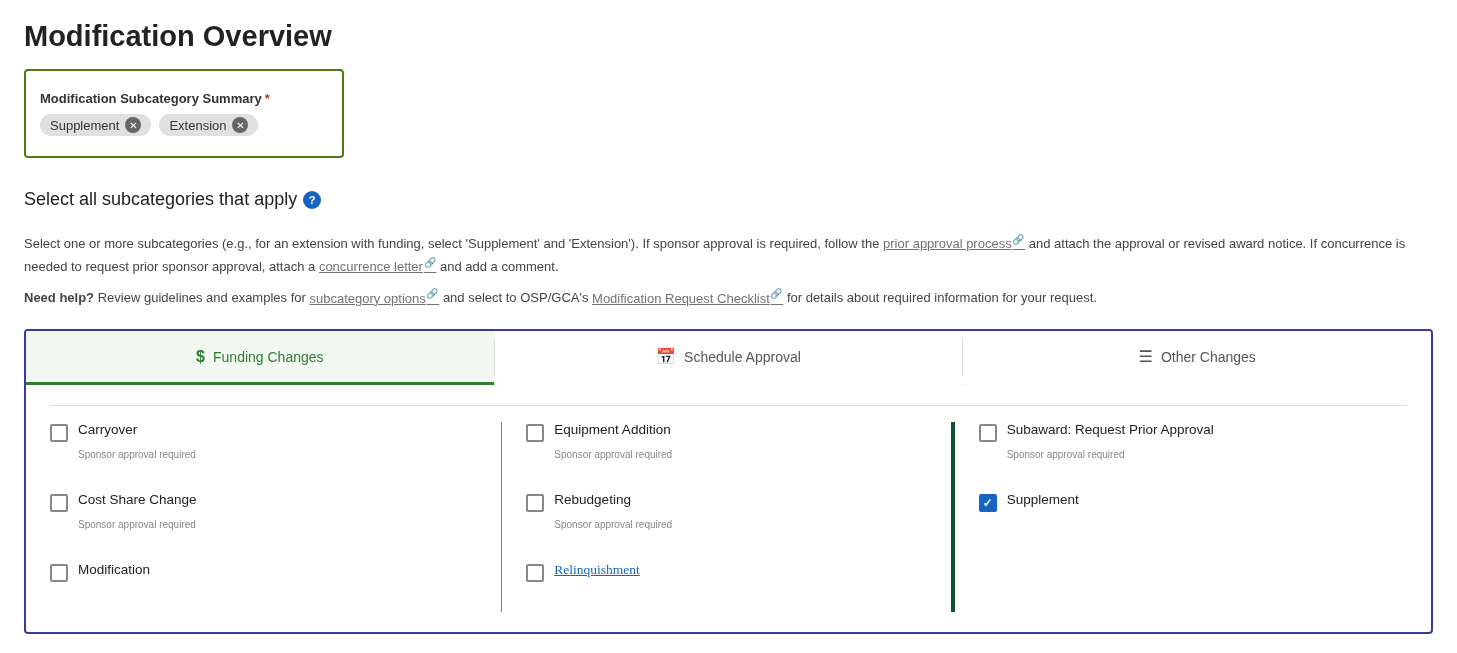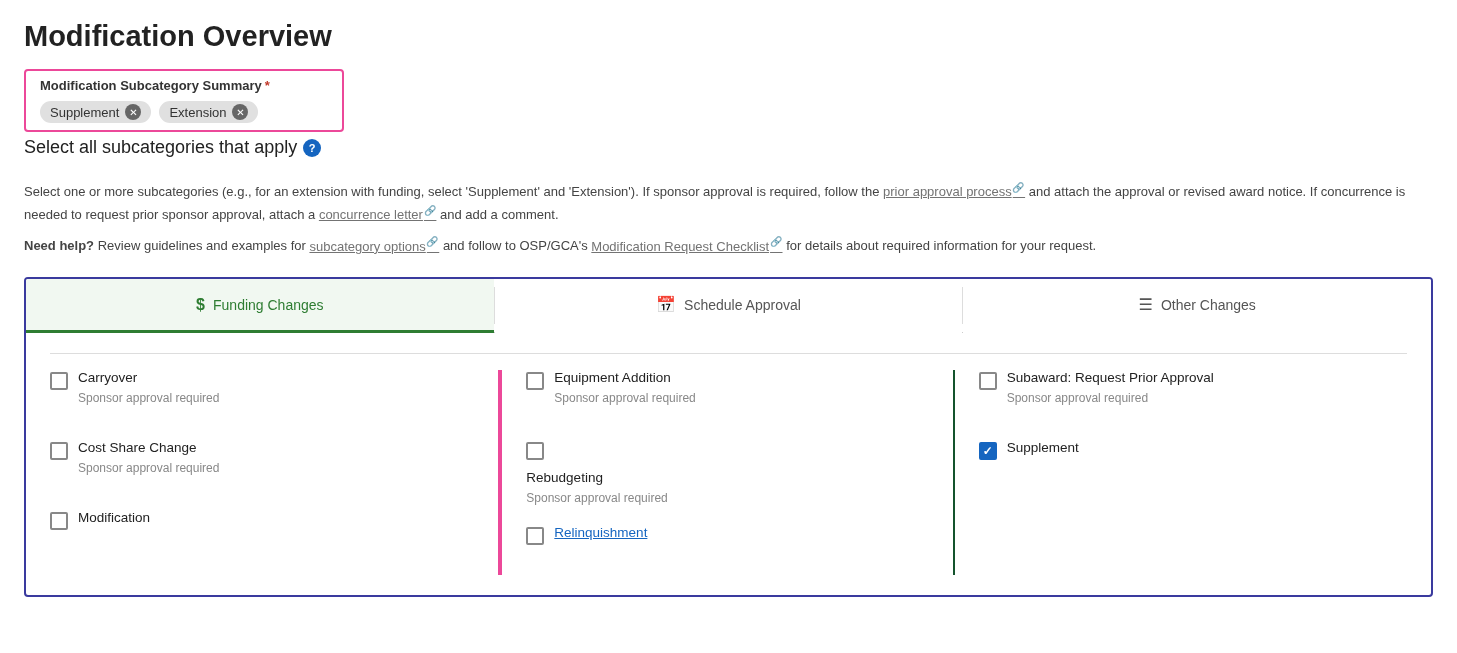--- a/index.html
+++ b/index.html
@@ -10,25 +10,25 @@
       font-size: 14px;
       padding: 20px 24px;
     }
     .page-title {
       font-size: 29px;
       font-weight: 600;
       color: #222;
       margin-bottom: 16px;
     }
     .subcategory-box {
-      border: 2px solid #ec4899;
+      border: 2px solid #4d7c0f;
       border-radius: 4px;
-      padding: 7px 14px;
+      padding: 20px 14px;
       display: inline-block;
-      margin-bottom: 5px;
+      margin-bottom: 31px;
       min-width: 320px;
     }
     .subcategory-label {
       font-size: 13px;
       font-weight: 600;
       color: #333;
       margin-bottom: 8px;
     }
     .required-star {
       color: #c0392b;
@@ -182,33 +182,33 @@
     .checkbox-text-label {
       font-size: 13.5px;
       color: #222;
       font-weight: 500;
     }
     .checkbox-text-label.link-style {
       color: #1565c0;
       text-decoration: underline;
     }
     .checkbox-sublabel {
-      font-size: 12px;
+      font-size: 10px;
       color: #888;
-      margin-top: 6px;
+      margin-top: 12px;
     }
     .grid-separator {
-      border-right: 4px solid #ec4899;
+      border-right: 1px solid #ec4899;
       padding-right: 24px;
       padding-left: 0;
     }
     .grid-col-middle {
       padding-left: 24px;
       padding-right: 10px;
-      border-right: 2px solid #14532d;
+      border-right: 4px solid #14532d;
     }
     .grid-col-right {
       padding-left: 24px;
     }
   </style>
 </head>
 <body>
 
 
 
@@ -244,21 +244,21 @@
   <a class="link"><span>prior approval process</span><span class="ext-icon">🔗</span></a>
   <span>and attach the approval or revised award notice. If concurrence is needed to request prior sponsor approval, attach a</span>
   <a class="link"><span>concurrence letter</span><span class="ext-icon">🔗</span></a>
   <span>and add a comment.</span>
 </p>
 
 <p class="help-line">
   <strong>Need help?</strong>
   <span> Review guidelines and examples for </span>
   <a class="link"><span>subcategory options</span><span class="ext-icon">🔗</span></a>
-  <span> and follow to OSP/GCA's </span>
+  <span> and select to OSP/GCA's </span>
   <a class="link"><span>Modification Request Checklist</span><span class="ext-icon">🔗</span></a>
   <span> for details about required information for your request.</span>
 </p>
 
 
 <div class="tabs-container">
   <div class="tabs-header">
     <div class="tab active">
       <span class="tab-icon" style="color:#2e7d32; font-weight:bold;">$</span>
       <span>Funding Changes</span>
@@ -302,28 +302,28 @@
       </div>
 
       <div class="grid-col-middle">
         <div class="checkbox-row">
           <div class="checkbox-input"></div>
           <div>
             <div class="checkbox-text-label">Equipment Addition</div>
             <div class="checkbox-sublabel">Sponsor approval required</div>
           </div>
         </div>
-        <div class="checkbox-row" style="margin-top:20px;flex-direction:column;">
+        <div class="checkbox-row" style="margin-top:20px;">
           <div class="checkbox-input"></div>
           <div>
             <div class="checkbox-text-label">Rebudgeting</div>
             <div class="checkbox-sublabel">Sponsor approval required</div>
           </div>
         </div>
-        <div class="checkbox-row" style="margin-top:20px;">
+        <div class="checkbox-row" style="margin-top:20px;font-family:Liberation Serif, serif;">
           <div class="checkbox-input"></div>
           <div>
             <div class="checkbox-text-label link-style">Relinquishment</div>
           </div>
         </div>
       </div>
 
       <div class="grid-col-right">
         <div class="checkbox-row">
           <div class="checkbox-input"></div>

